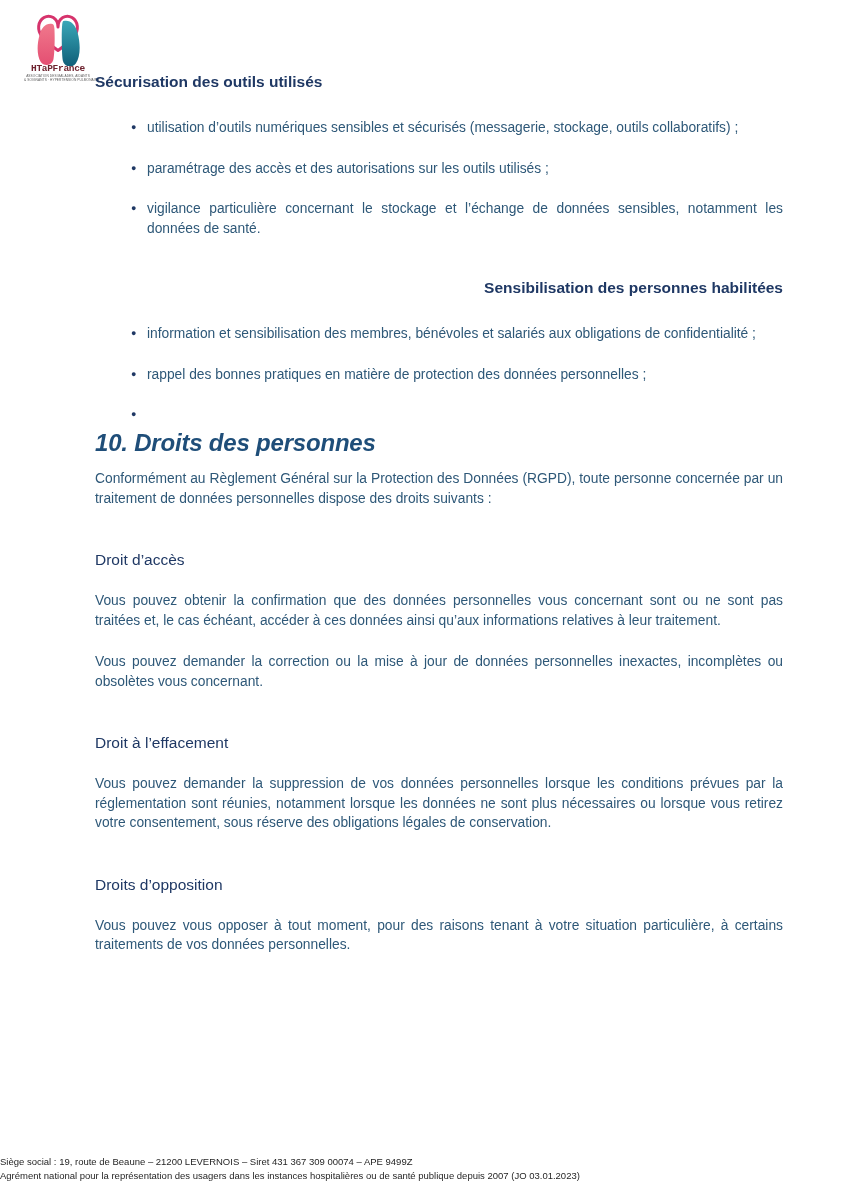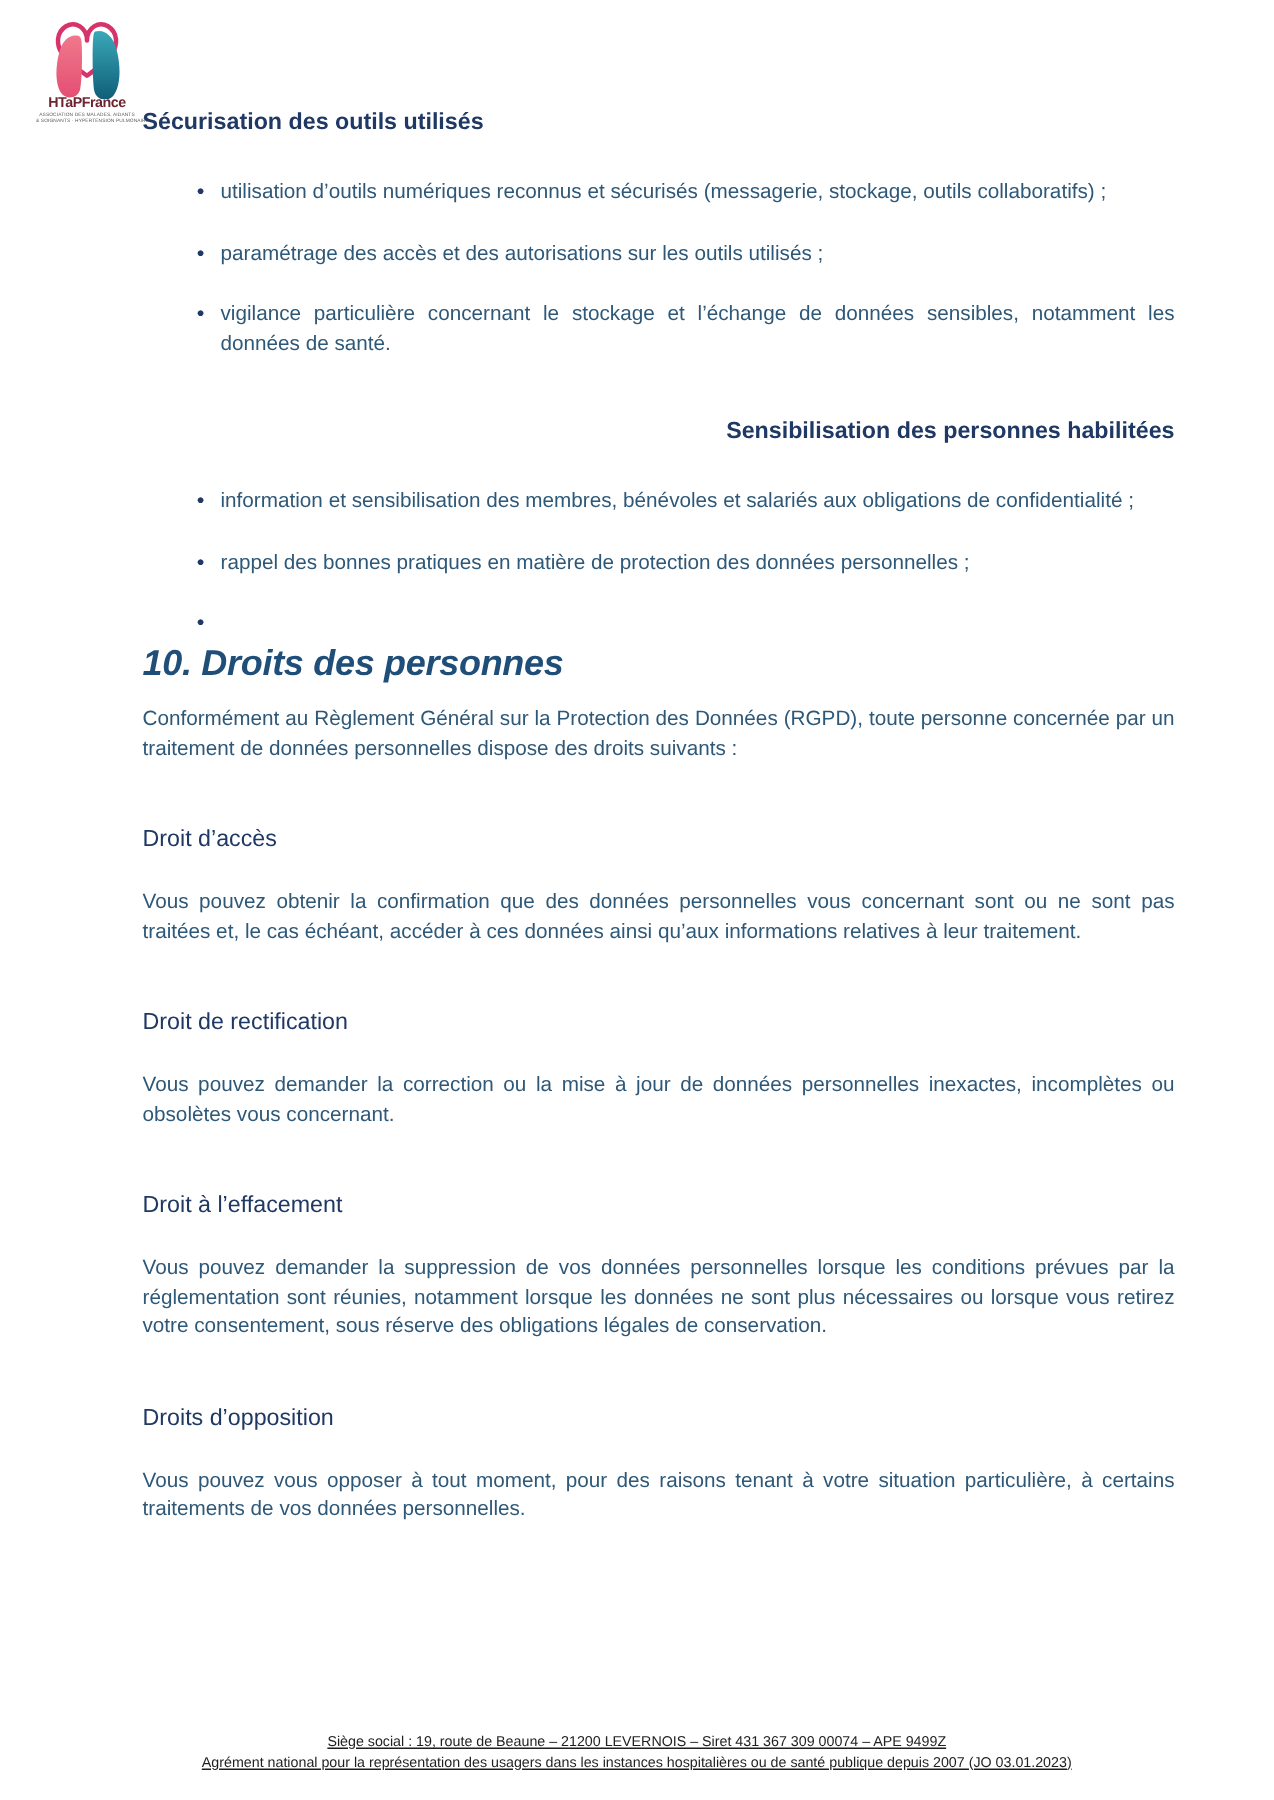--- a/index.html
+++ b/index.html
@@ -27,20 +27,21 @@
   }
   .logo svg { display: block; margin: 0 auto; }
   .logo-brand {
     font-size: 9.5px;
     font-weight: bold;
     color: #6e2430;
     letter-spacing: -0.3px;
     line-height: 10px;
     margin-top: -2px;
     white-space: nowrap;
+    font-family: Liberation Mono, monospace;
   }
   .logo-tagline {
     font-size: 3.2px;
     line-height: 4px;
     color: #5a5a5a;
     letter-spacing: 0.1px;
     white-space: nowrap;
   }
 
   
@@ -102,25 +103,24 @@
     line-height: 19.5px;
     color: #1f3864;
   }
 
   
   .footer {
     position: absolute;
     left: 0;
     right: 0;
     top: 1155px;
-    text-align: center;
+    text-align: left;
     color: #1f1f1f;
     font-size: 9.5px;
     line-height: 13.5px;
-    text-decoration: underline;
   }
 </style>
 </head>
 <body>
 
 <div class="page">
 
   <div class="logo">
     <svg width="64" height="54" viewBox="0 0 64 54" aria-hidden="true">
       <defs>
@@ -144,21 +144,21 @@
     <div class="logo-tagline">ASSOCIATION DES MALADES, AIDANTS</div>
     <div class="logo-tagline">&amp; SOIGNANTS · HYPERTENSION PULMONAIRE</div>
   </div>
 
   <div class="content">
 
     <div class="h2">Sécurisation des outils utilisés</div>
     <ul class="bullets">
       <li>
         <span class="dot">●</span>
-        <span>utilisation d’outils numériques reconnus et sécurisés (messagerie, stockage, outils collaboratifs) ;</span>
+        <span>utilisation d’outils numériques sensibles et sécurisés (messagerie, stockage, outils collaboratifs) ;</span>
       </li>
       <li>
         <span class="dot">●</span>
         <span>paramétrage des accès et des autorisations sur les outils utilisés ;</span>
       </li>
       <li>
         <span class="dot">●</span>
         <span>vigilance particulière concernant le stockage et l’échange de données sensibles, notamment les données de santé.</span>
       </li>
     </ul>
@@ -177,21 +177,20 @@
         <span class="dot">●</span>
       </li>
     </ul>
 
     <div class="h1">10. Droits des personnes</div>
     <p class="para intro">Conformément au Règlement Général sur la Protection des Données (RGPD), toute personne concernée par un traitement de données personnelles dispose des droits suivants :</p>
 
     <div class="h3">Droit d’accès</div>
     <p class="para">Vous pouvez obtenir la confirmation que des données personnelles vous concernant sont ou ne sont pas traitées et, le cas échéant, accéder à ces données ainsi qu’aux informations relatives à leur traitement.</p>
 
-    <div class="h3">Droit de rectification</div>
     <p class="para">Vous pouvez demander la correction ou la mise à jour de données personnelles inexactes, incomplètes ou obsolètes vous concernant.</p>
 
     <div class="h3">Droit à l’effacement</div>
     <p class="para">Vous pouvez demander la suppression de vos données personnelles lorsque les conditions prévues par la réglementation sont réunies, notamment lorsque les données ne sont plus nécessaires ou lorsque vous retirez votre consentement, sous réserve des obligations légales de conservation.</p>
 
     <div class="h3">Droits d’opposition</div>
     <p class="para">Vous pouvez vous opposer à tout moment, pour des raisons tenant à votre situation particulière, à certains traitements de vos données personnelles.</p>
 
   </div>
 

